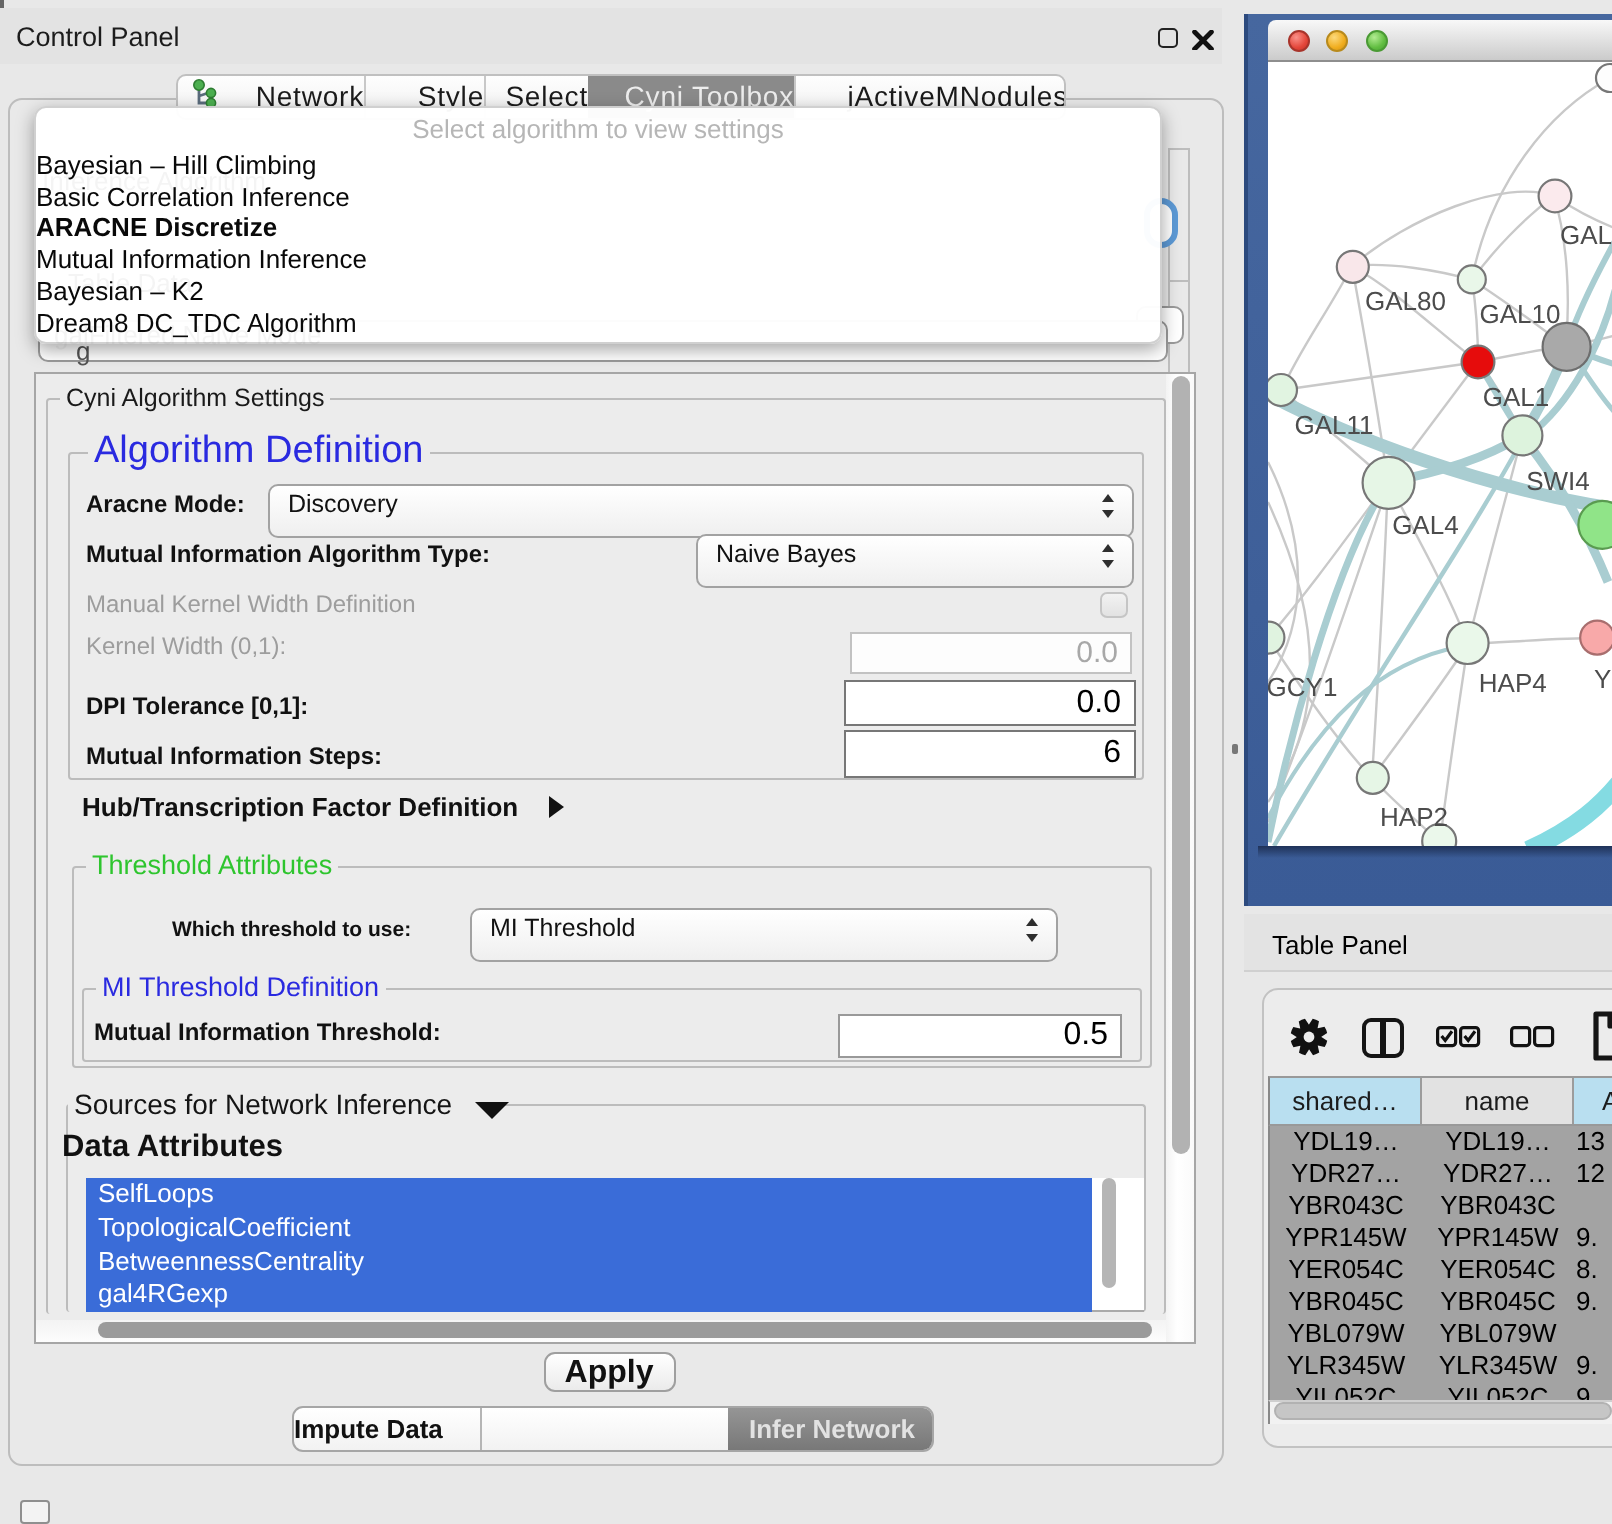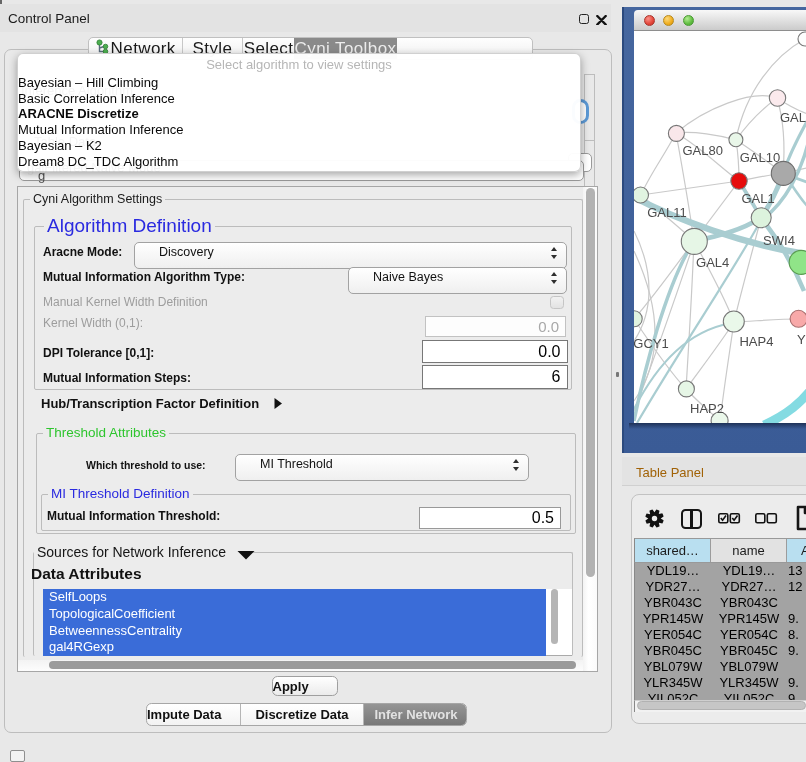--- a/index.html
+++ b/index.html
@@ -1,44 +1,45 @@
 <!DOCTYPE html>
 <html><head><meta charset="utf-8"><style>
 *{margin:0;padding:0;box-sizing:border-box}
 html,body{width:806px;height:762px;overflow:hidden}
 body{background:#e8e8e8;font-family:"Liberation Sans",sans-serif;position:relative}
 .a{position:absolute}
 .lbl{font-size:12px;font-weight:bold;color:#111}
 .glbl{font-size:12px;font-weight:normal;color:#9d9d9d}
-.combo{position:absolute;height:27px;border:1px solid #a2a2a2;border-radius:5px;background:linear-gradient(#ffffff,#efefef);font-size:12.5px;color:#111;line-height:19px;padding-left:24px}
+.combo{position:absolute;height:27px;border:1px solid #a2a2a2;border-radius:5px;background:linear-gradient(#ffffff,#efefef);font-size:12.5px;color:#111;line-height:19px;padding-left:9px}
 .stepper{position:absolute;right:8px;top:3.5px;width:7px;height:12px}
 .stepper:before{content:"";position:absolute;left:0;top:0;border-left:3.2px solid transparent;border-right:3.2px solid transparent;border-bottom:4.4px solid #2e2e2e}
 .stepper:after{content:"";position:absolute;left:0;bottom:0;border-left:3.2px solid transparent;border-right:3.2px solid transparent;border-top:4.4px solid #2e2e2e}
 .field{position:absolute;background:#fff;border:1px solid #4c4c4c;font-size:13.5px;color:#000;text-align:right;padding-right:6px}
 .grp{position:absolute;border:1px solid #bcbcbc;border-radius:2px}
 .gt{position:absolute;background:#ececec;padding:0 3px;font-size:12.5px;line-height:13px}
 </style></head>
 <body>
 
 <div class="a" style="left:0;top:0;width:2px;height:7px;background:#666"></div>
 
 <div class="a" style="left:0;top:4px;width:611px;height:28px;background:#e3e3e3"></div>
 <div class="a" style="left:8px;top:11px;font-size:13.5px;color:#1c1c1c">Control Panel</div>
 <div class="a" style="left:579px;top:14px;width:10px;height:10px;border:1.6px solid #222;border-radius:2.5px"></div>
 <svg class="a" style="left:596px;top:14.5px" width="11" height="10.5" viewBox="0 0 11 10.5">
     <path d="M1.3 1 L9.7 9.5 M9.7 1 L1.3 9.5" stroke="#111" stroke-width="2.4" stroke-linecap="round"></path>
   </svg>
 
 <div class="a" style="left:4px;top:49px;width:608px;height:684px;background:#e9e9e9;border:1px solid #bdbdbd;border-radius:7px"></div>
 
-<div class="a" style="left:88px;top:37px;width:445px;height:23px;border:1px solid #c0c0c0;border-radius:5px;background:linear-gradient(#fefefe,#f0f0f0);overflow:hidden;font-size:17px;letter-spacing:0.4px;color:#1b1b1b;text-align:center;line-height:21.5px">
+<div class="a" style="left:88px;top:37px;width:445px;height:23px;border:1px solid #c0c0c0;border-radius:5px;background:linear-gradient(#fefefe,#f0f0f0);overflow:hidden;font-size:14px;letter-spacing:0.4px;color:#1b1b1b;text-align:right;line-height:21.5px">
 <div style="position:absolute;left:0;top:0;width:93px;height:100%">&nbsp;&nbsp;&nbsp;Network</div>
 <div style="position:absolute;left:93px;top:0;width:60px;height:100%;border-left:1px solid #c8c8c8">Style</div>
 <div style="position:absolute;left:153px;top:0;width:52px;height:100%;border-left:1px solid #c8c8c8">Select</div>
 <div style="position:absolute;left:205px;top:0;width:103px;height:100%;background:#8a8a8a;color:#ededed">Cyni Toolbox</div>
+<div style="position:absolute;left:308px;top:0;width:137px;height:100%;border-left:1px solid #c8c8c8">jActiveMNodules</div>
 </div>
 <svg class="a" style="left:96px;top:39px" width="14" height="16" viewBox="0 0 14 16">
     <path d="M3.5 5 L3.5 12.5 L9 12.5 M3.5 9 L8 7.5" stroke="#5a6c7c" stroke-width="1.4" fill="none"></path>
     <circle cx="3.5" cy="3.5" r="2.6" fill="#4caf50" stroke="#2e7d32" stroke-width="0.8"></circle>
     <circle cx="9.5" cy="7.5" r="2.3" fill="#4caf50" stroke="#2e7d32" stroke-width="0.8"></circle>
     <circle cx="9.5" cy="12.5" r="2.3" fill="#4caf50" stroke="#2e7d32" stroke-width="0.8"></circle>
   </svg>
 
 <div class="a" style="left:17px;top:186px;width:581px;height:486px;background:#ececec;border:1px solid #a6a6a6"></div>
 
@@ -98,25 +99,24 @@
 <div class="a" style="left:19px;top:160px;width:565px;height:21px;border:1px solid #9a9a9a;border-radius:5px;background:#fff"></div>
 <div class="a" style="left:38px;top:168px;font-size:13px;color:#555">g</div>
 
 <div class="a" style="left:17px;top:53px;width:564px;height:118.5px;background:rgba(255,255,255,0.97);border-radius:6px;box-shadow:0 3px 9px rgba(0,0,0,0.35);border:1px solid rgba(120,120,120,0.35)"></div>
 <div class="a" style="left:17px;top:57px;width:564px;text-align:center;font-size:13px;color:#b6b6b6">Select algorithm to view settings</div>
 <div class="a" style="left:18px;top:75px;font-size:13px;color:#090909;line-height:15.7px">Bayesian – Hill Climbing<br>Basic Correlation Inference<br><b>ARACNE Discretize</b><br>Mutual Information Inference<br>Bayesian – K2<br>Dream8 DC_TDC Algorithm</div>
 <div class="a" style="left:21px;top:83px;font-size:13px;color:rgba(40,40,40,0.05)">Inference Algorithm</div>
 <div class="a" style="left:34px;top:134px;font-size:13px;color:rgba(40,40,40,0.05)">Table Data</div>
 <div class="a" style="left:27px;top:160px;font-size:13px;color:rgba(40,40,40,0.05)">galFiltered Naive Mode</div>
 
-<div class="a" style="left:271.5px;top:676px;width:66px;height:20px;border:1px solid #9f9f9f;border-radius:5.5px;background:linear-gradient(#ffffff,#ebebeb);text-align:left;font-size:13px;font-weight:bold;color:#111;line-height:19px">Apply</div>
+<div class="a" style="left:271.5px;top:676px;width:66px;height:20px;border:1px solid #9f9f9f;border-radius:5.5px;background:linear-gradient(#ffffff,#ebebeb);text-align:center;font-size:16px;font-weight:bold;color:#111;line-height:19px">Apply</div>
 
 <div class="a" style="left:146px;top:703px;width:321px;height:22.5px;border:1px solid #a6a6a6;border-radius:5.5px;background:linear-gradient(#ffffff,#f2f2f2);overflow:hidden;font-size:13px;font-weight:600">
 <div style="position:absolute;left:0;top:0;width:94px;height:100%;line-height:21px;color:#111;border-right:1px solid #b5b5b5">Impute Data</div>
-<div style="position:absolute;left:94px;top:0;width:123px;height:100%;text-align:center;line-height:21px;color:#111;border-right:1px solid #b5b5b5">Discretize Data</div>
 <div style="position:absolute;left:217px;top:0;width:104px;height:100%;text-align:center;line-height:21px;color:#e2e2e2;background:linear-gradient(#959595,#787878)">Infer Network</div>
 </div>
 
 <div class="a" style="left:10px;top:750px;width:15px;height:12px;border:1.4px solid #8f8f8f;border-radius:2px;background:#f3f3f3"></div>
 
 <div class="a" style="left:616px;top:372px;width:3px;height:5px;background:#777;border-radius:1px"></div>
 
 <div class="a" style="left:622px;top:7px;width:184px;height:446px;background:linear-gradient(#46679f,#3a5b96)"></div>
 <div class="a" style="left:622px;top:7px;width:2px;height:446px;background:#2c4a7e"></div>
 
@@ -203,21 +203,21 @@
 <text x="78.7" y="236" text-anchor="middle">GAL4</text>
 <text x="17" y="317" text-anchor="middle">GCY1</text>
 <text x="122.4" y="315" text-anchor="middle">HAP4</text>
 <text x="163" y="313">Y</text>
 <text x="73" y="382" text-anchor="middle">HAP2</text>
 </g>
 </svg>
 </div>
 
 <div class="a" style="left:622px;top:457px;width:184px;height:29px;background:#e3e3e3;border-bottom:1px solid #d0d0d0"></div>
-<div class="a" style="left:636px;top:465px;font-size:13px;color:#a16207">Table Panel</div>
+<div class="a" style="left:636px;top:465px;font-size:13px;color:#000000">Table Panel</div>
 
 <div class="a" style="left:630.5px;top:493.5px;width:200px;height:230px;border:1px solid #c2c2c2;border-radius:8px;background:#ececec"></div>
 
 <svg class="a" style="left:645px;top:509px" width="19" height="19" viewBox="0 0 19 19">
     <path d="M 9.50 3.30 L 11.35 0.39 A 9.3 9.3 0 0 1 14.50 1.66 L 13.81 5.04 A 6.2 6.2 0 0 1 13.88 5.12 L 17.26 4.37 A 9.3 9.3 0 0 1 18.58 7.49 L 15.70 9.39 A 6.2 6.2 0 0 1 15.70 9.50 L 18.61 11.35 A 9.3 9.3 0 0 1 17.34 14.50 L 13.96 13.81 A 6.2 6.2 0 0 1 13.88 13.88 L 14.63 17.26 A 9.3 9.3 0 0 1 11.51 18.58 L 9.61 15.70 A 6.2 6.2 0 0 1 9.50 15.70 L 7.65 18.61 A 9.3 9.3 0 0 1 4.50 17.34 L 5.19 13.96 A 6.2 6.2 0 0 1 5.12 13.88 L 1.74 14.63 A 9.3 9.3 0 0 1 0.42 11.51 L 3.30 9.61 A 6.2 6.2 0 0 1 3.30 9.50 L 0.39 7.65 A 9.3 9.3 0 0 1 1.66 4.50 L 5.04 5.19 A 6.2 6.2 0 0 1 5.12 5.12 L 4.37 1.74 A 9.3 9.3 0 0 1 7.49 0.42 L 9.39 3.30 Z" fill="#111"></path>
     <circle cx="9.5" cy="9.5" r="2.7" fill="#ececec"></circle>
   </svg>
 <div class="a" style="left:681px;top:508.5px;width:21px;height:20.5px;border:2.8px solid #151515;border-radius:4.5px"></div>
 <div class="a" style="left:690px;top:511px;width:2.8px;height:15.5px;background:#151515"></div>
 <svg class="a" style="left:718px;top:513px" width="23" height="11" viewBox="0 0 23 11">

